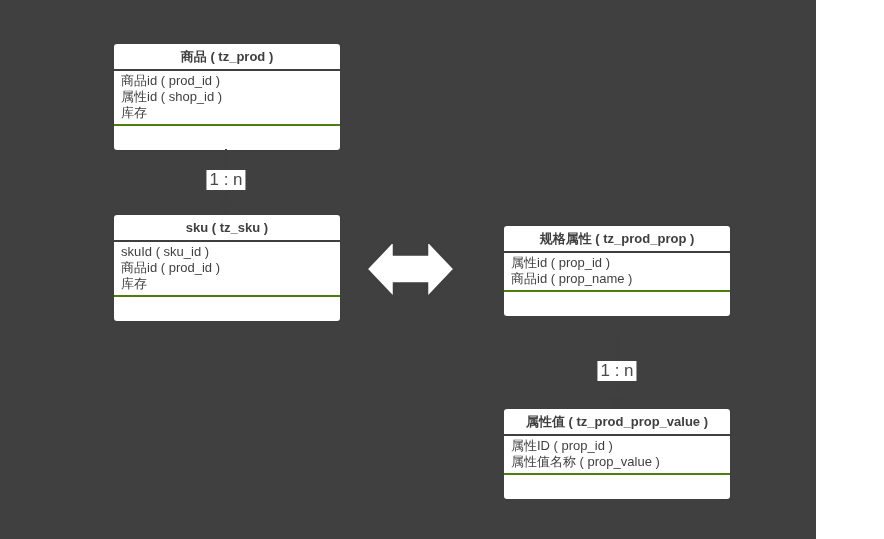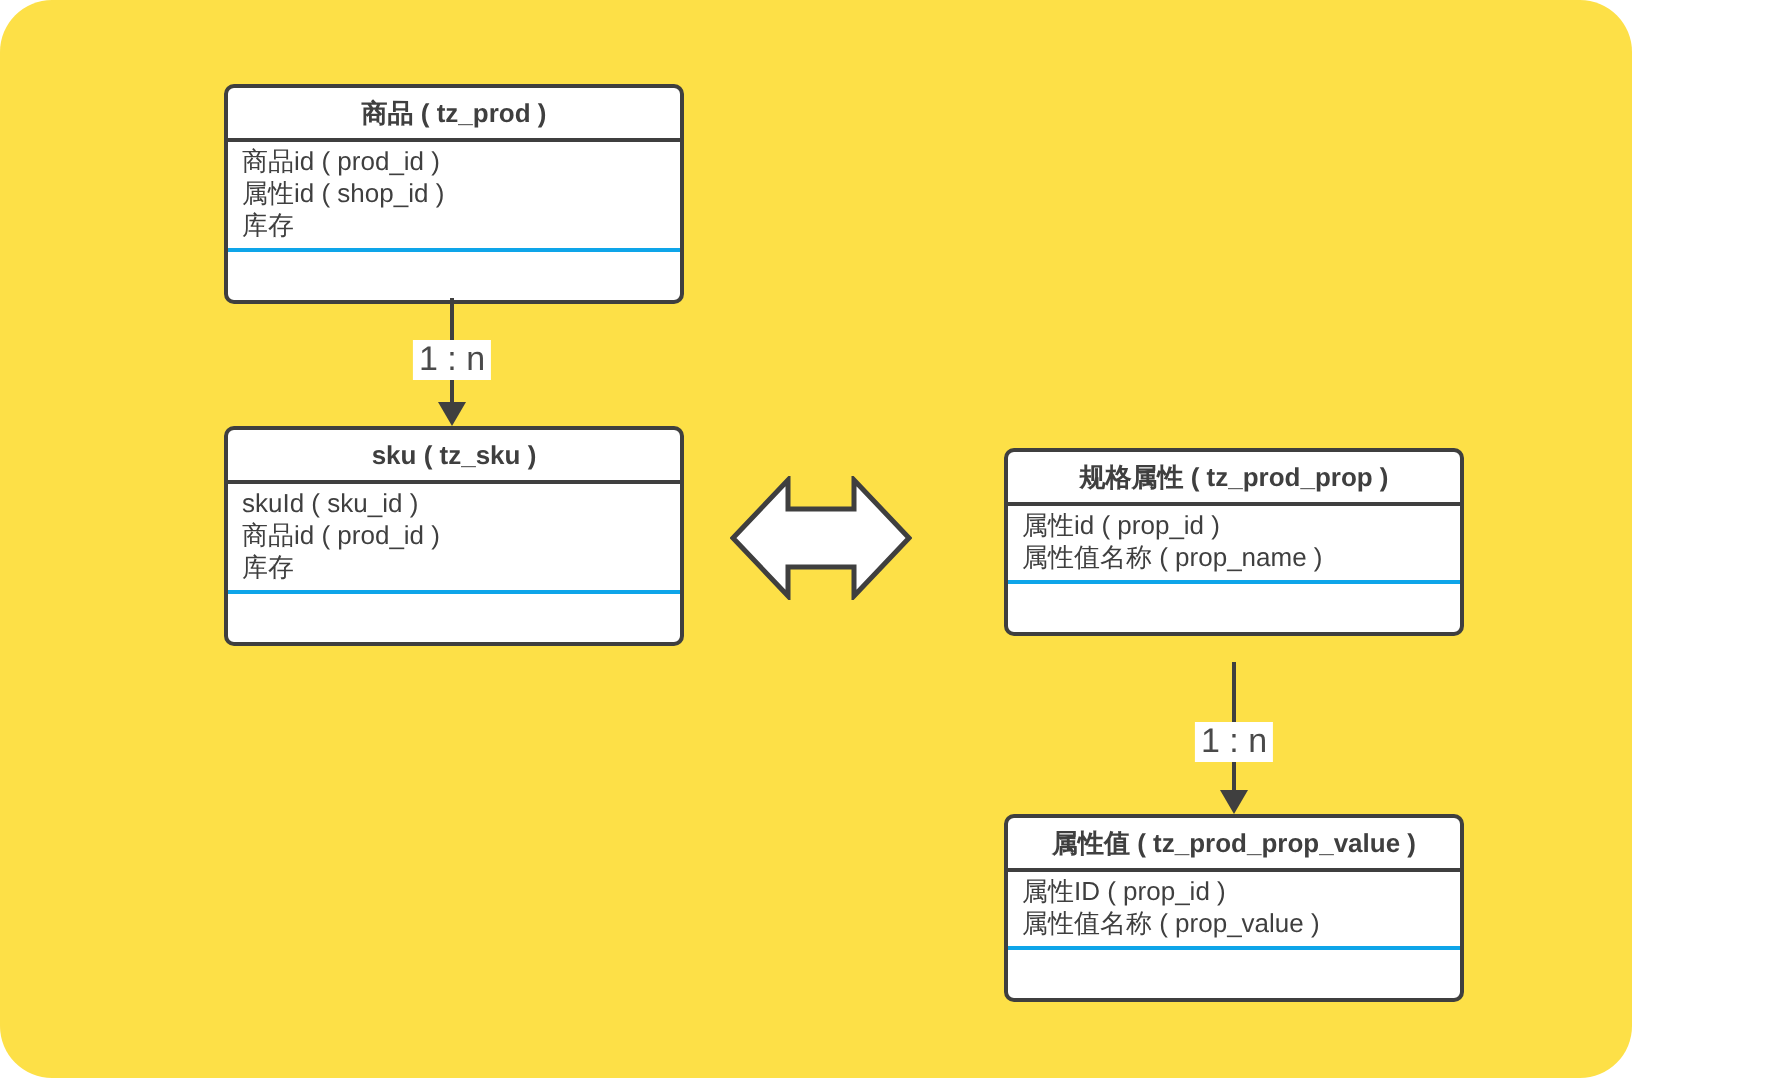--- a/index.html
+++ b/index.html
@@ -4,24 +4,23 @@
 <style>
   html, body {
     margin: 0;
     padding: 0;
     background: #ffffff;
   }
   .canvas {
     position: relative;
     width: 816px;
     height: 539px;
-    background: #fde047;
+    background: #404040;
     font-family: "Liberation Sans", "DejaVu Sans", sans-serif;
     overflow: hidden;
-    border-radius: 26px;
   }
   .etable {
     position: absolute;
     width: 230px;
     background: #ffffff;
     border: 2px solid #3f3f3f;
     border-radius: 5px;
     box-sizing: border-box;
     color: #3f3f3f;
   }
@@ -30,21 +29,21 @@
     line-height: 25px;
     text-align: center;
     font-weight: 700;
     font-size: 13px;
     border-bottom: 2px solid #3f3f3f;
     white-space: nowrap;
     overflow: hidden;
   }
   .t-fields {
     padding: 2px 4px 3px 7px;
-    border-bottom: 2px solid #0ea5e9;
+    border-bottom: 2px solid #4d7c0f;
   }
   .t-field {
     font-size: 13px;
     line-height: 16px;
     white-space: nowrap;
   }
   .t-empty {
     height: 24px;
   }
   .rel {
@@ -116,21 +115,21 @@
   </div>
 
   <svg class="dblarrow" viewBox="0 0 91 62">
     <polygon points="1.5,31 29,2 29,16.5 62,16.5 62,2 89.5,31 62,60 62,45.5 29,45.5 29,60" fill="#ffffff" stroke="#3f3f3f" stroke-width="2.5" stroke-linejoin="miter"></polygon>
   </svg>
 
   <div class="etable" style="left:502px; top:224px;">
     <div class="t-header">规格属性 ( tz_prod_prop )</div>
     <div class="t-fields">
       <div class="t-field">属性id ( prop_id )</div>
-      <div class="t-field">属性值名称 ( prop_name )</div>
+      <div class="t-field">商品id ( prop_name )</div>
     </div>
     <div class="t-empty"></div>
   </div>
 
   <div class="rel" style="left:582px; top:331px; height:76px;">
     <div class="rel-line"></div>
     <div class="rel-head"></div>
     <div class="rel-label" style="top:30px;">1 : n</div>
   </div>
 

